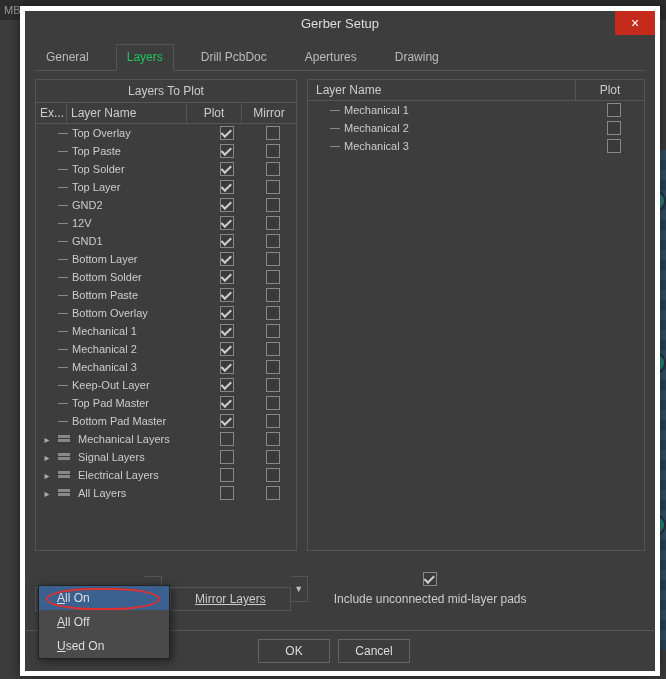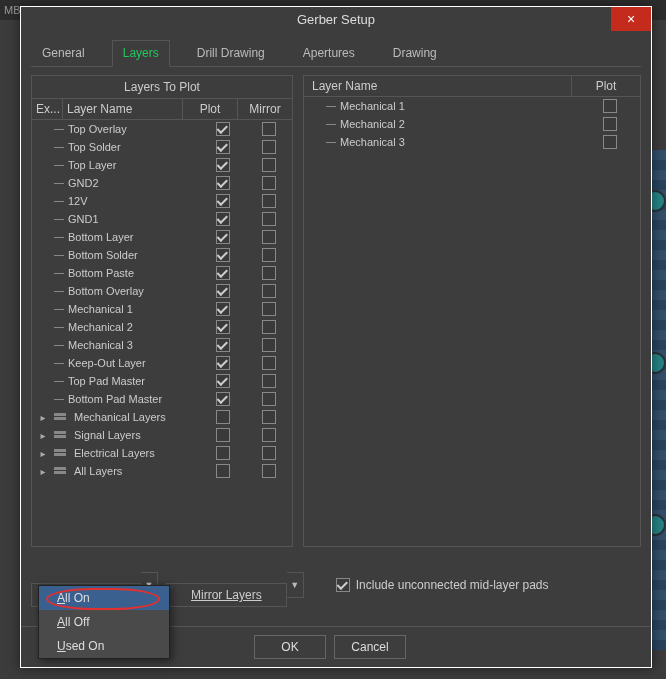--- a/index.html
+++ b/index.html
@@ -1,20 +1,20 @@
 <!DOCTYPE html>
 <html><head>
 <meta charset="utf-8">
 <style>
   html,body{margin:0;padding:0;height:100%;font-family:"Segoe UI",Tahoma,sans-serif;font-size:12px;color:#ccc;background:#3c3c3c;}
   .screen{position:relative;width:666px;height:679px;background:#3c3c3c;overflow:hidden;}
   .titlebar-bg{position:absolute;left:0;top:0;right:0;height:20px;background:#2d2d2d;display:flex;align-items:center;padding-left:4px;color:#9a9a9a;font-size:11px;}
   .deco-right{position:absolute;right:0;top:150px;width:22px;height:500px;background:repeating-linear-gradient(0deg,#1a4a7a 0 10px,#2d6090 10px 20px);opacity:0.55;}
   .deco-icon{width:18px;height:18px;border-radius:50%;background:#16c0c0;margin:4px auto;display:block;border:2px solid #1a2a3a;}
-  .dialog{position:absolute;left:20px;top:6px;width:630px;height:660px;background:#3d3d3d;border:1px solid #ffffff;box-shadow:0 0 12px rgba(0,0,0,0.5);}
+  .dialog{position:absolute;left:20px;top:6px;width:630px;height:660px;background:#3d3d3d;border:5px solid #ffffff;box-shadow:0 0 12px rgba(0,0,0,0.5);}
   .dlg-title{height:24px;background:#3d3d3d;display:flex;align-items:center;justify-content:center;color:#ddd;font-size:13px;position:relative;}
   .dlg-close{position:absolute;right:0;top:0;width:40px;height:24px;background:#c42b1c;display:flex;align-items:center;justify-content:center;color:#fff;font-size:14px;cursor:default;}
   .dlg-body{height:calc(100% - 24px);display:flex;flex-direction:column;padding:8px 10px 8px 10px;box-sizing:border-box;}
   .tabs{display:flex;gap:16px;border-bottom:1px solid #555;}
   .tab{padding:5px 10px 6px;color:#bbb;border:1px solid transparent;position:relative;top:1px;}
   .tab.active{border:1px solid #555;border-bottom:1px solid #3d3d3d;background:#3d3d3d;color:#22c55e;}
   .content{display:flex;gap:10px;margin-top:8px;}
   .panel{border:1px solid #555;background:#3d3d3d;display:flex;flex-direction:column;}
   .panel-left{width:260px;height:470px;}
   .panel-right{flex:1;height:470px;}
@@ -32,21 +32,21 @@
   .cb.checked::after{content:"";width:8px;height:4px;border-left:2px solid #ccc;border-bottom:2px solid #ccc;transform:rotate(-45deg) translate(0px,-1px);}
   .group-icon{width:14px;height:9px;margin-right:4px;display:inline-block;}
   .group-icon::before{content:"";display:block;width:12px;height:3px;background:#888;margin-bottom:1px;}
   .group-icon::after{content:"";display:block;width:12px;height:3px;background:#888;}
   .right-col-plot{width:60px;display:flex;justify-content:center;}
   .bottom-area{margin-top:16px;display:flex;align-items:center;gap:8px;}
   .dropdown{display:flex;align-items:center;}
   .dd-main{height:22px;padding:0 24px;background:#3d3d3d;border:1px solid #555;display:flex;align-items:center;color:#ccc;margin-top:20px;}
   .dd-main u{text-decoration:underline;}
   .dd-arrow{width:16px;height:24px;background:#3d3d3d;border:1px solid #555;border-left:none;display:flex;align-items:center;justify-content:center;color:#bbb;font-size:9px;}
-  .inline-cb{display:flex;align-items:center;gap:6px;margin-left:24px;}
+  .inline-cb{display:flex;align-items:center;gap:6px;margin-left:18px;flex-direction:column;}
   .menu{position:absolute;left:38px;top:585px;width:130px;background:#4a4a4a;border:1px solid #222;box-shadow:2px 2px 8px rgba(0,0,0,0.5);}
   .menu-item{height:24px;display:flex;align-items:center;padding:0 18px;color:#ddd;}
   .menu-item.hl{background:#3a6090;}
   .redmark{position:absolute;left:46px;top:588px;width:110px;height:18px;border:2px solid #e03030;border-radius:50%/60%;pointer-events:none;}
   .footer{position:absolute;left:0;right:0;bottom:0;height:40px;border-top:1px solid #555;display:flex;align-items:center;justify-content:center;gap:8px;padding-right:12px;background:#3d3d3d;}
   .btn{width:70px;height:22px;background:#3d3d3d;border:1px solid #666;color:#ddd;display:flex;align-items:center;justify-content:center;}
 </style>
 </head>
 <body>
 
@@ -67,21 +67,21 @@
       <span>Gerber Setup</span>
       <div class="dlg-close">
         <span>×</span>
       </div>
     </div>
 
     <div class="dlg-body">
       <div class="tabs" id="tabs">
           <div class="tab">General</div>
           <div class="tab active">Layers</div>
-          <div class="tab">Drill Drawing</div>
+          <div class="tab">Drill PcbDoc</div>
           <div class="tab">Apertures</div>
           <div class="tab">Drawing</div>
         </div>
 
       <div class="content">
 
         <div class="panel panel-left">
           <div class="panel-header">Layers To Plot</div>
           <div class="col-headers">
             <div style="width:22px">Ex...</div>
@@ -97,20 +97,31 @@
                 <div class="cbcell">
                   <span class="cb checked"></span>
                 </div>
                 <div class="cbcell">
                   <span class="cb"></span>
                 </div>
               </div>
               <div class="row">
                 <div class="exp"></div>
                 <div class="connector"></div>
+                <div class="name">Top Paste</div>
+                <div class="cbcell">
+                  <span class="cb checked"></span>
+                </div>
+                <div class="cbcell">
+                  <span class="cb"></span>
+                </div>
+              </div>
+              <div class="row">
+                <div class="exp"></div>
+                <div class="connector"></div>
                 <div class="name">Top Solder</div>
                 <div class="cbcell">
                   <span class="cb checked"></span>
                 </div>
                 <div class="cbcell">
                   <span class="cb"></span>
                 </div>
               </div>
               <div class="row">
                 <div class="exp"></div>

